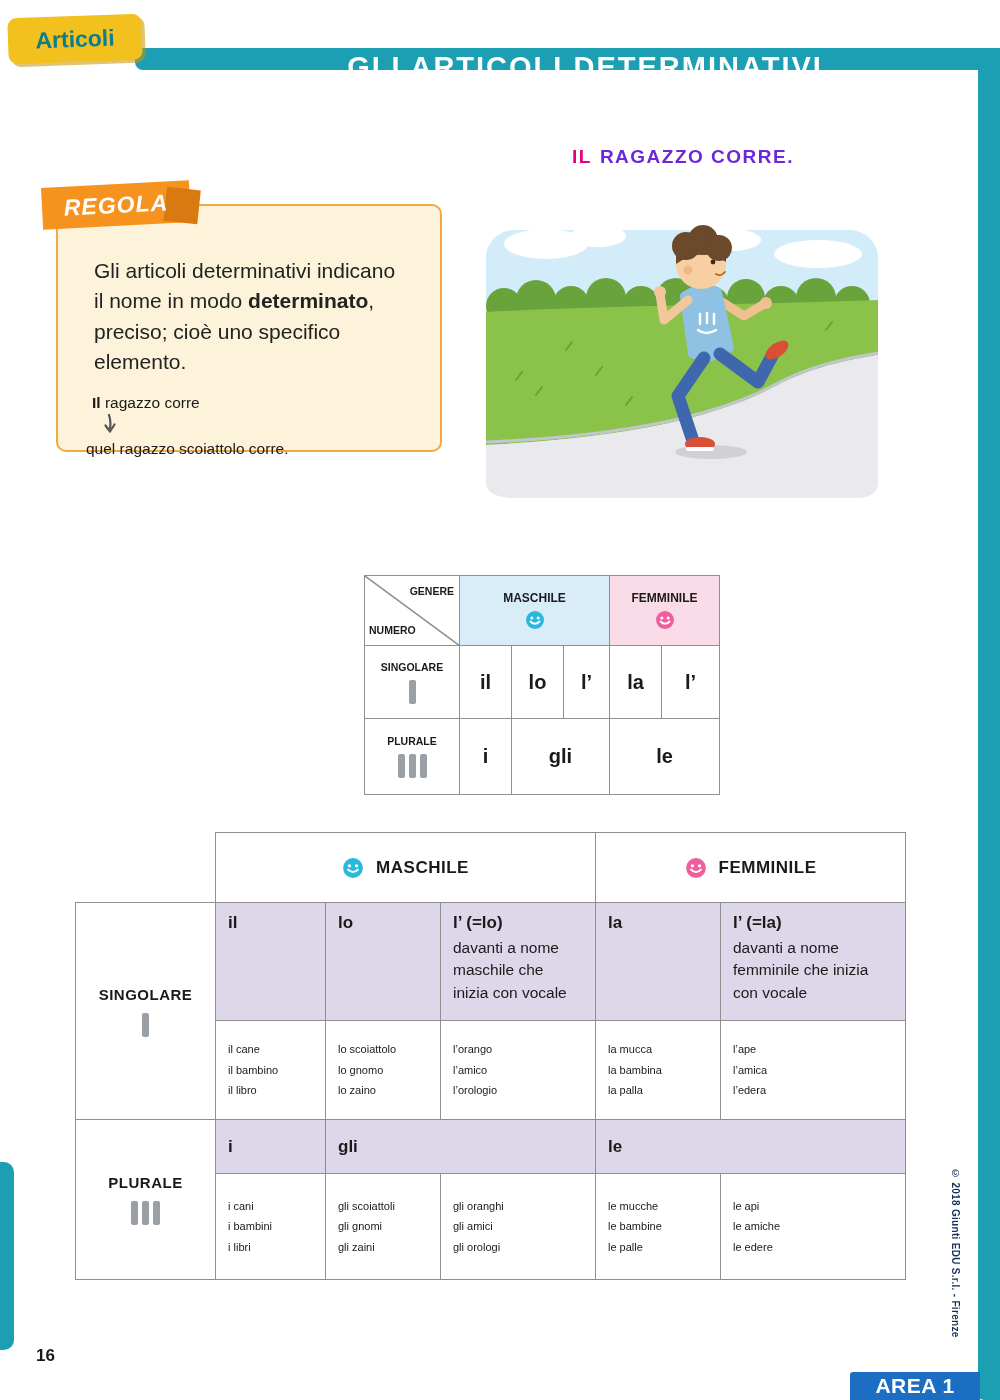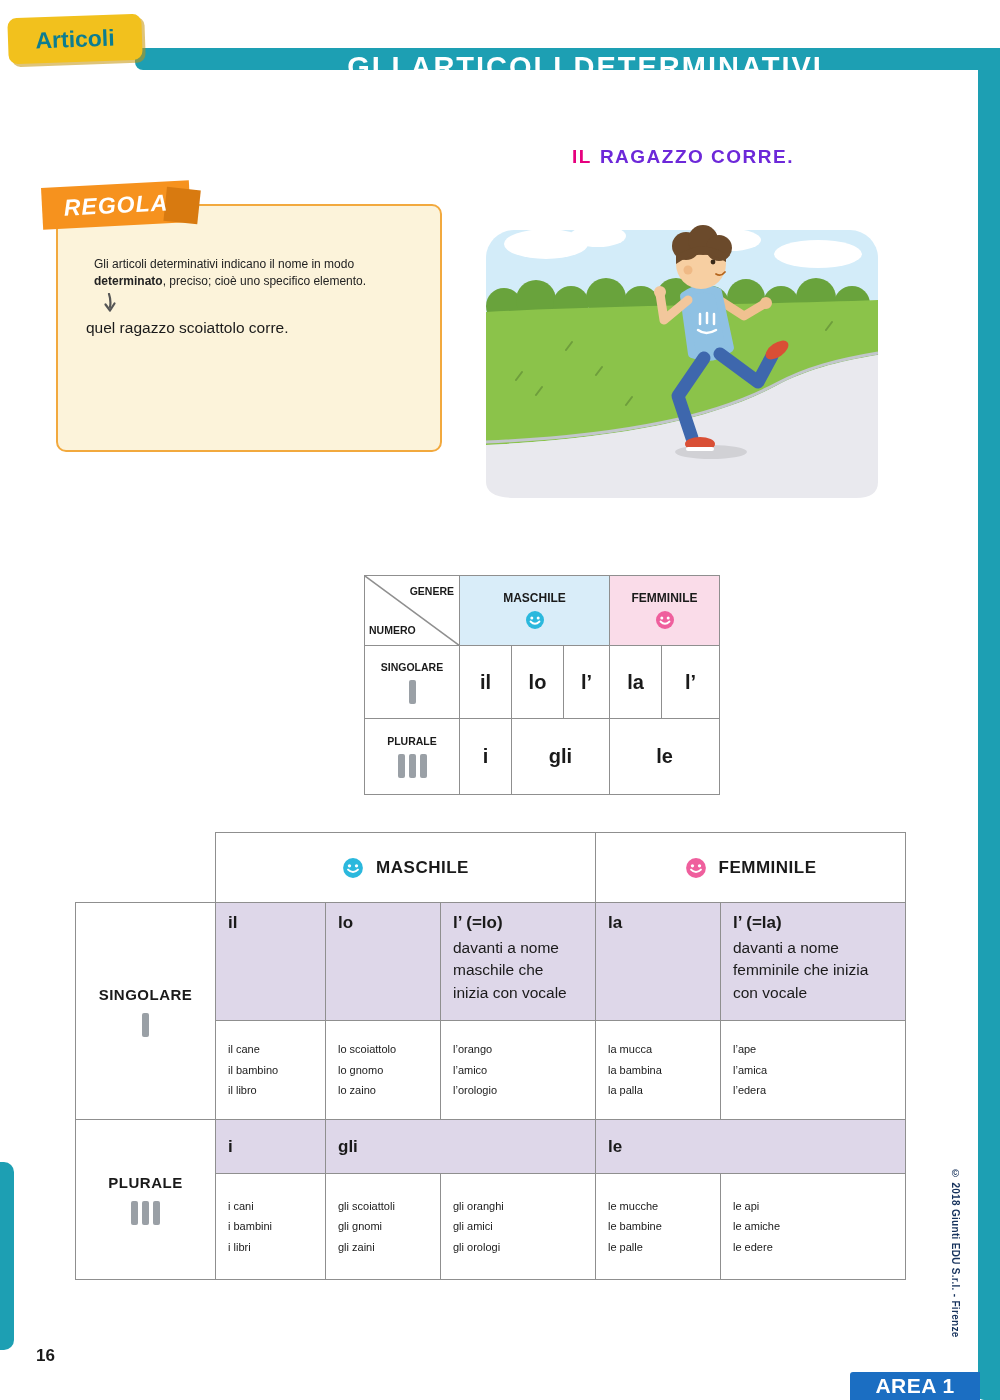--- a/index.html
+++ b/index.html
@@ -30,21 +30,21 @@
 
   
   .regola-badge { position:absolute; left:42px; top:184px; width:148px; height:42px;
                   background:#f6921e; transform:rotate(-3deg);
                   display:flex; align-items:center; justify-content:center; z-index:3; }
   .regola-badge::before { content:""; position:absolute; right:-9px; top:8px; width:34px;
                   height:34px; background:#d87a10; transform:rotate(9deg); z-index:-1; }
   .regola-badge span { color:#fff; font-weight:bold; font-style:italic; font-size:23px; letter-spacing:1px; }
   .regola-box { position:absolute; left:56px; top:204px; width:386px; height:248px;
                 background:#fcf3da; border:2px solid #f2a93e; border-radius:10px; }
-  .regola-body { padding:50px 38px 0 36px; font-size:12px; line-height:1.45; color:#222; }
+  .regola-body { padding:50px 38px 0 36px; font-size:21px; line-height:1.45; color:#222; }
   .regola-ex1 { margin:16px 0 0 34px; font-size:15.5px; }
   .regola-arrow { margin:2px 0 0 44px; }
   .regola-ex2 { margin:0 0 0 28px; font-size:15.5px; }
 
   
   .illu { position:absolute; left:476px; top:190px; }
 
   
   table { border-collapse:collapse; table-layout:fixed; }
   td { border:1px solid #8f8f8f; }
@@ -120,20 +120,23 @@
   <div class="caption">
     <span class="lead">IL</span><span class="rest">RAGAZZO CORRE.</span>
   </div>
 
   <div class="regola-badge">
     <span>REGOLA</span>
   </div>
   <div class="regola-box">
     <p class="regola-body">
       <span>Gli articoli determinativi indicano il nome in modo </span><b>determinato</b><span>, preciso; cioè uno specifico elemento.</span>
+    </p>
+    <p class="regola-ex1">
+      <b>Il</b><span> ragazzo corre</span>
     </p>
     <div class="regola-arrow">
       <svg width="16" height="22" viewBox="0 0 16 22">
         <path d="M7 1 C9 7 9 9 8 14" stroke="#555" stroke-width="2.2" fill="none" stroke-linecap="round"></path>
         <path d="M3.5 11.5 L8 17.5 L12.5 10.5" stroke="#555" stroke-width="2.2" fill="none" stroke-linecap="round" stroke-linejoin="round"></path>
       </svg>
     </div>
     <p class="regola-ex2">quel ragazzo scoiattolo corre.</p>
   </div>
 

